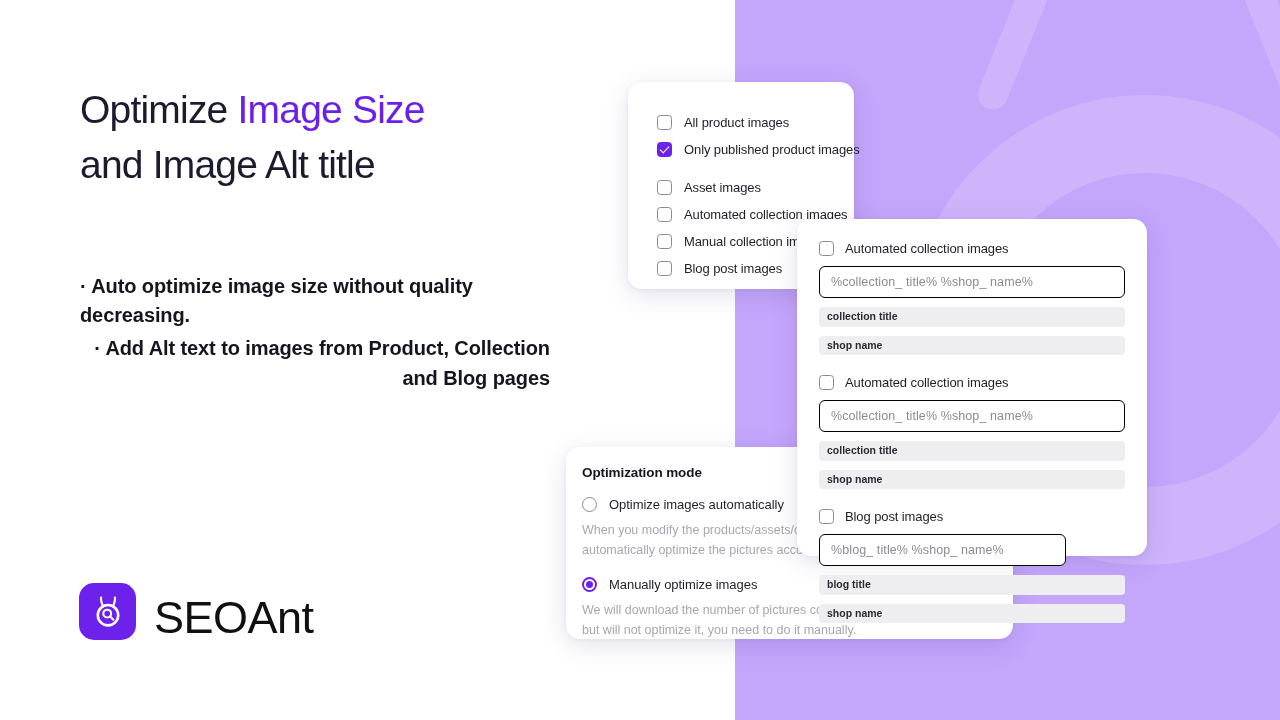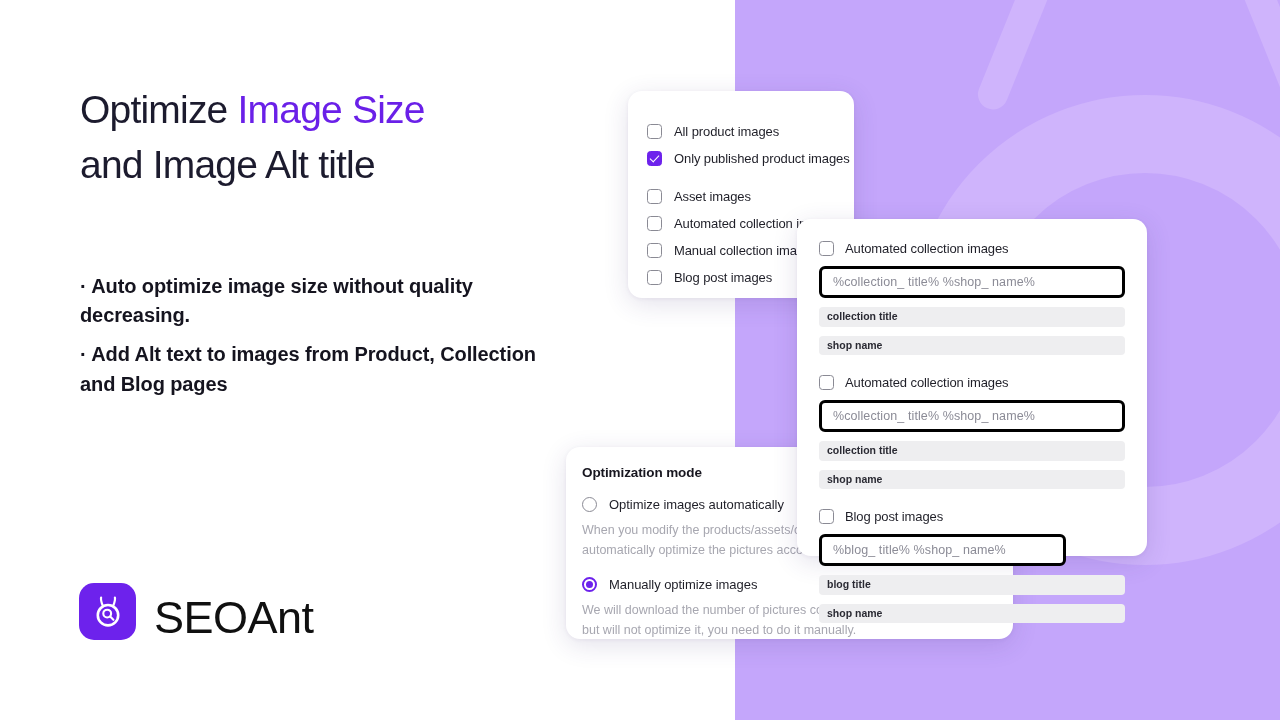--- a/index.html
+++ b/index.html
@@ -68,21 +68,21 @@
   .bullets {
     position: absolute;
     left: 80px; top: 272px;
     width: 470px;
     font-size: 20px;
     font-weight: 700;
     line-height: 1.46;
     color: #15141f;
     letter-spacing: -0.1px;
   }
-  .bullets p + p { margin-top: 10px; }
+  .bullets p + p { margin-top: 4px; text-align: right; }
 
   
   .logo-row {
     position: absolute;
     left: 79px; top: 583px;
     display: flex;
     align-items: flex-end;
     gap: 18px;
   }
   .logo-mark {
@@ -102,23 +102,23 @@
   
   .card {
     position: absolute;
     background: #ffffff;
     border-radius: 14px;
     box-shadow: 0 6px 26px rgba(60,40,110,0.14), 0 1px 4px rgba(60,40,110,0.06);
   }
 
   
   .card-prodlist {
-    left: 628px; top: 91px;
+    left: 628px; top: 82px;
     width: 226px; height: 207px;
-    padding: 27px 0 0 0;
+    padding: 27px 0 0 10px;
     text-align: right;
   }
   .chk-row {
     display: flex; align-items: center;
     gap: 12px;
     padding: 0 0 0 19px;
     height: 27px;
   }
   .chk-gap { height: 11px; }
   .chk-box {
@@ -157,21 +157,21 @@
   }
   .field-group { margin-bottom: 20px; }
   .field-group:last-child { margin-bottom: 0; }
   .field-head {
     display: flex; align-items: center; gap: 11px;
     margin-bottom: 10px;
   }
   .field-head .chk-label { font-size: 13px; }
   .text-input {
     height: 32px;
-    border: 3px solid #000000;
+    border: 1px solid #000000;
     border-radius: 6px;
     background: #fff;
     display: flex; align-items: center;
     padding: 0 11px;
     font-size: 12.5px;
     color: #8b8b96;
     letter-spacing: 0.1px;
     white-space: nowrap;
     overflow: hidden;
   }

